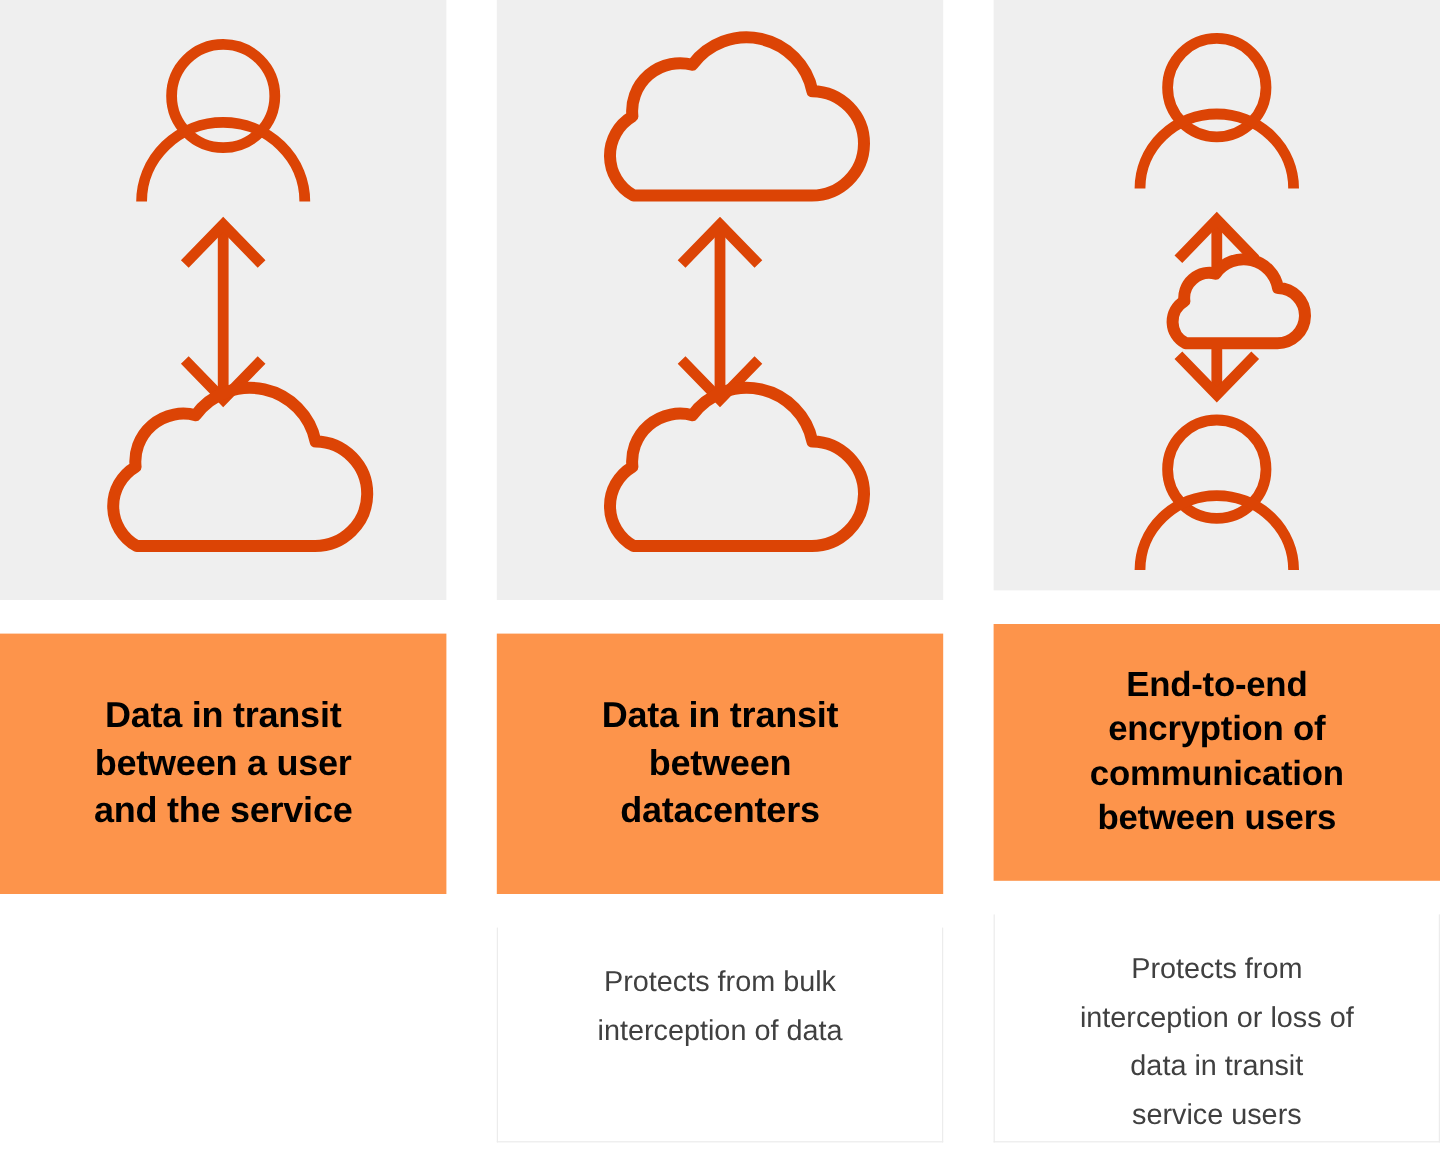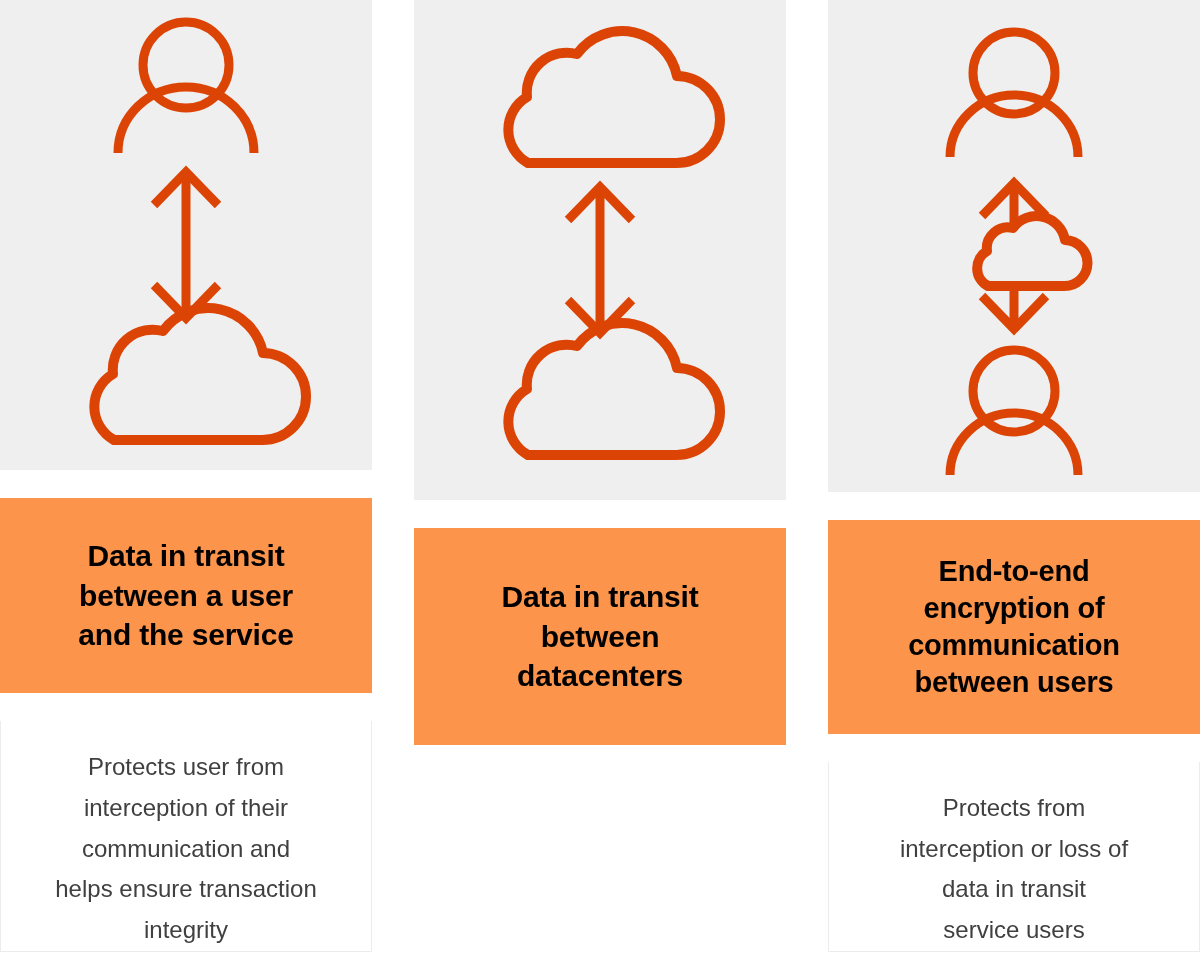--- a/index.html
+++ b/index.html
@@ -126,27 +126,20 @@
         </g>
       </svg>
     </div>
 
     <div class="title-band">
       <div class="title-text">Data in transit
 between a user
 and the service</div>
     </div>
 
-    <div class="desc-panel">
-      <div class="desc-text">Protects user from
-interception of their
-communication and
-helps ensure transaction
-integrity</div>
-    </div>
   </div>
 
   <div class="column">
 
     <div class="icon-panel">
       <svg width="260" height="470" viewBox="0 0 260 470" aria-hidden="true">
 
         <g fill="none" stroke="#dc4405" stroke-width="10" stroke-linejoin="round">
           <path d="M58 148
                    a38 38 0 0 1 -1 -66
@@ -172,20 +165,24 @@
         </g>
       </svg>
     </div>
 
     <div class="title-band">
       <div class="title-text">Data in transit
 between
 datacenters</div>
     </div>
 
+    <div class="desc-panel">
+      <div class="desc-text">Protects from bulk
+interception of data</div>
+    </div>
   </div>
 
   <div class="column">
 
     <div class="icon-panel">
       <svg width="260" height="470" viewBox="0 0 260 470" aria-hidden="true">
 
         <g fill="none" stroke="#dc4405" stroke-width="9">
           <circle cx="130" cy="62" r="41"></circle>
           <path d="M66 146 a64 62 0 0 1 128 0" stroke-linecap="butt"></path>

